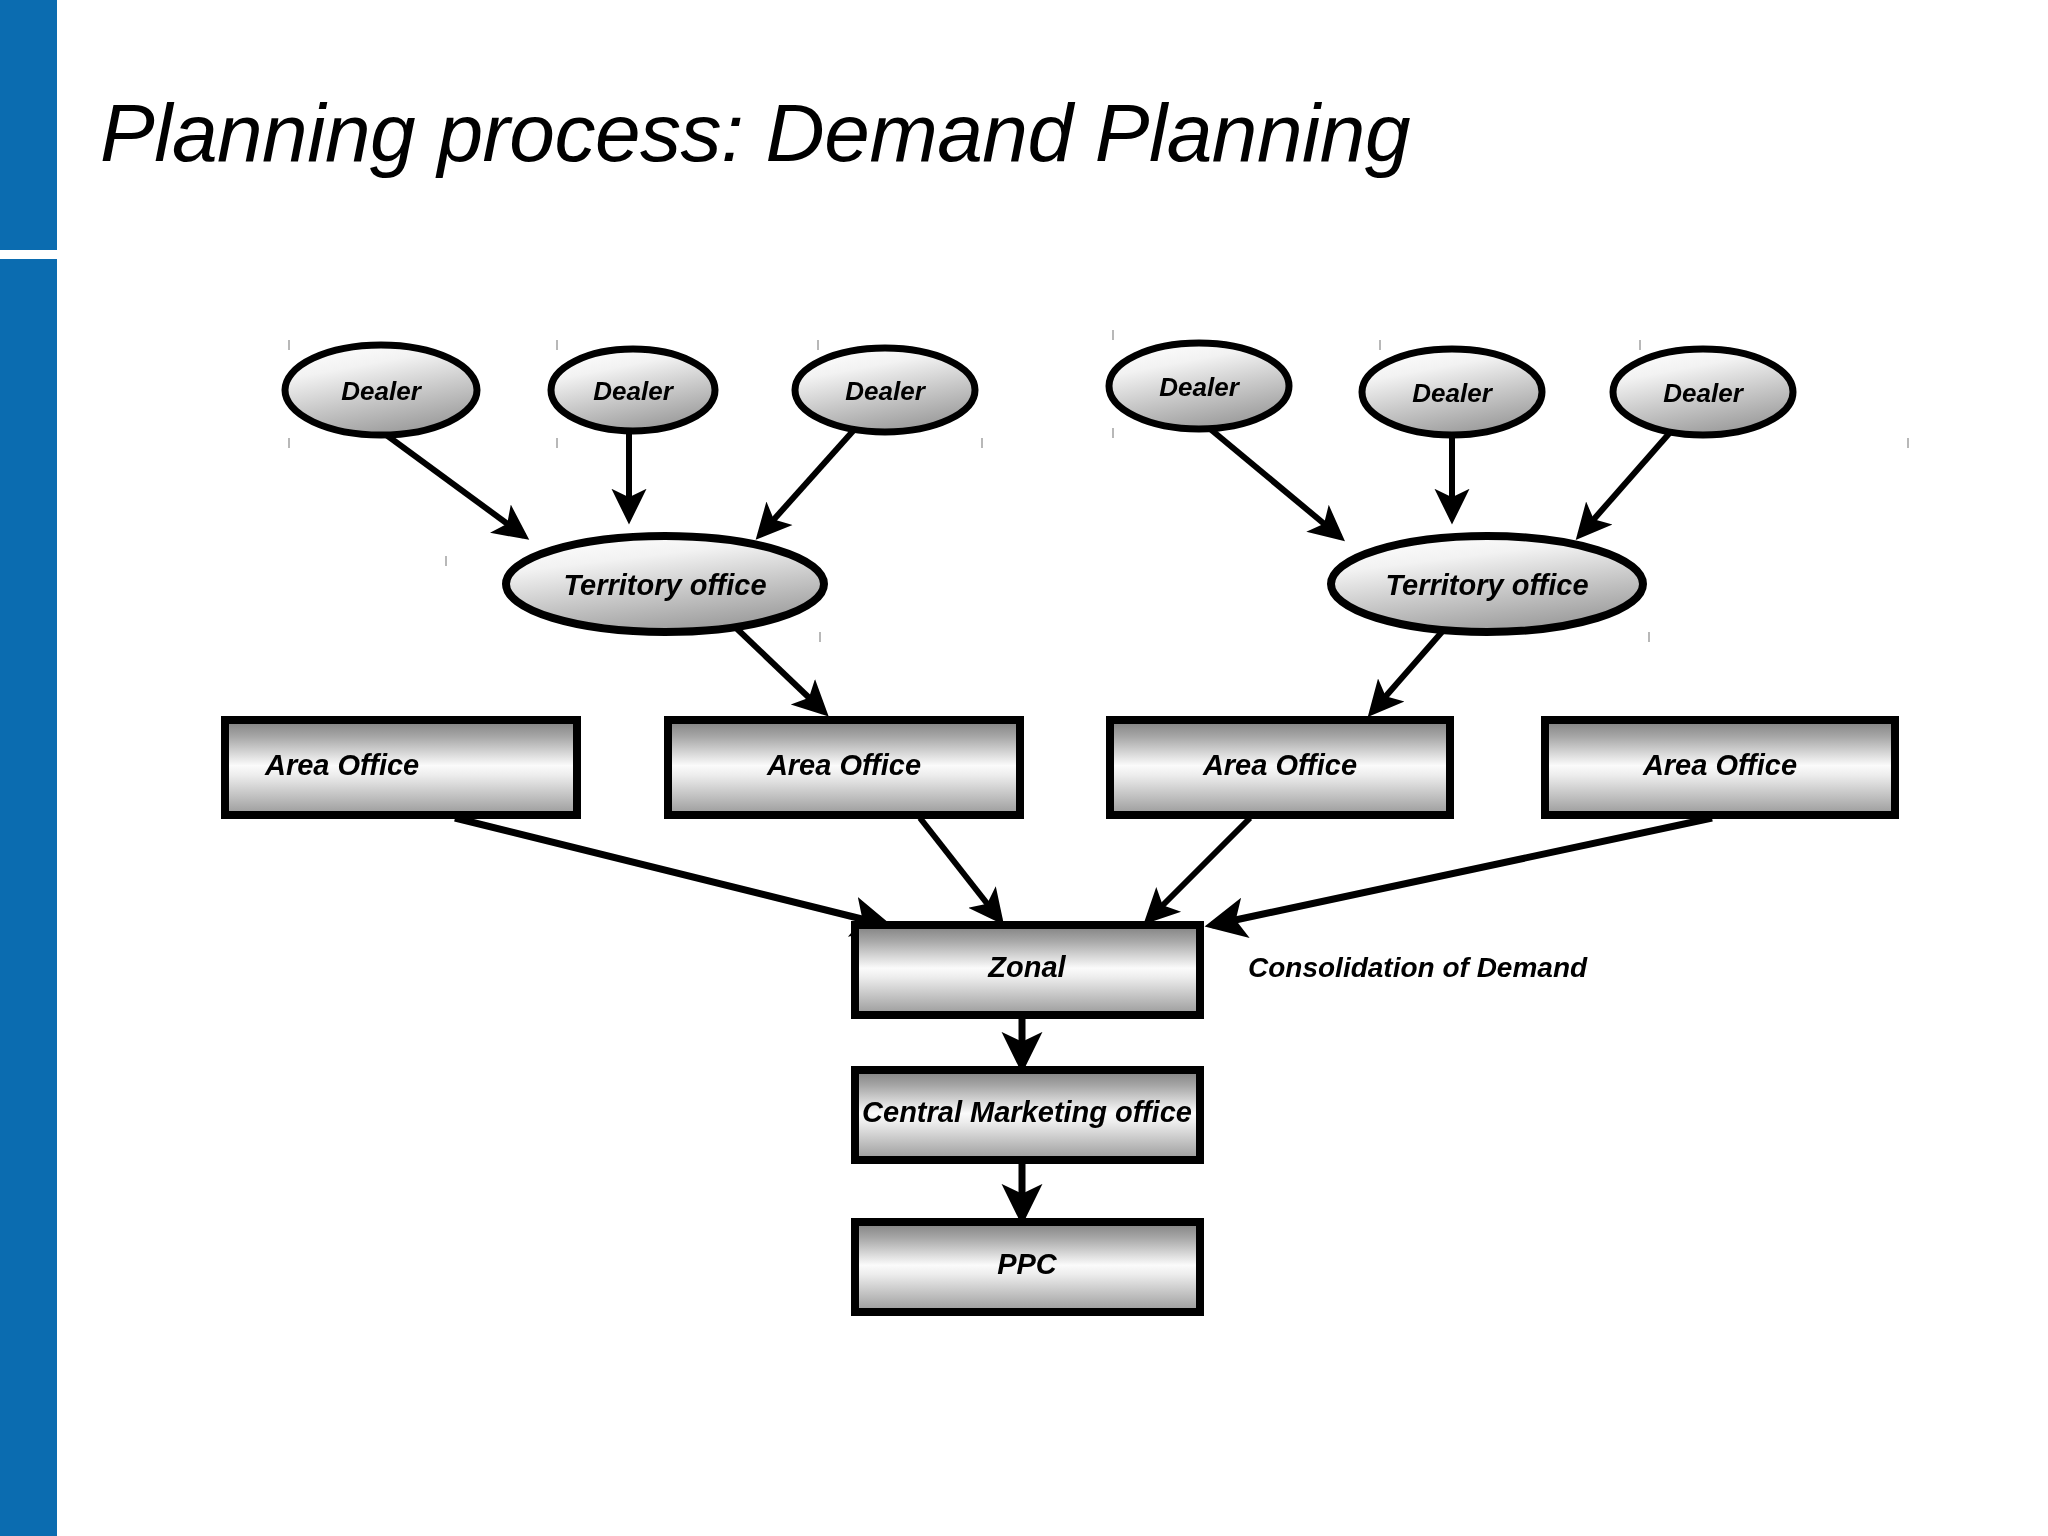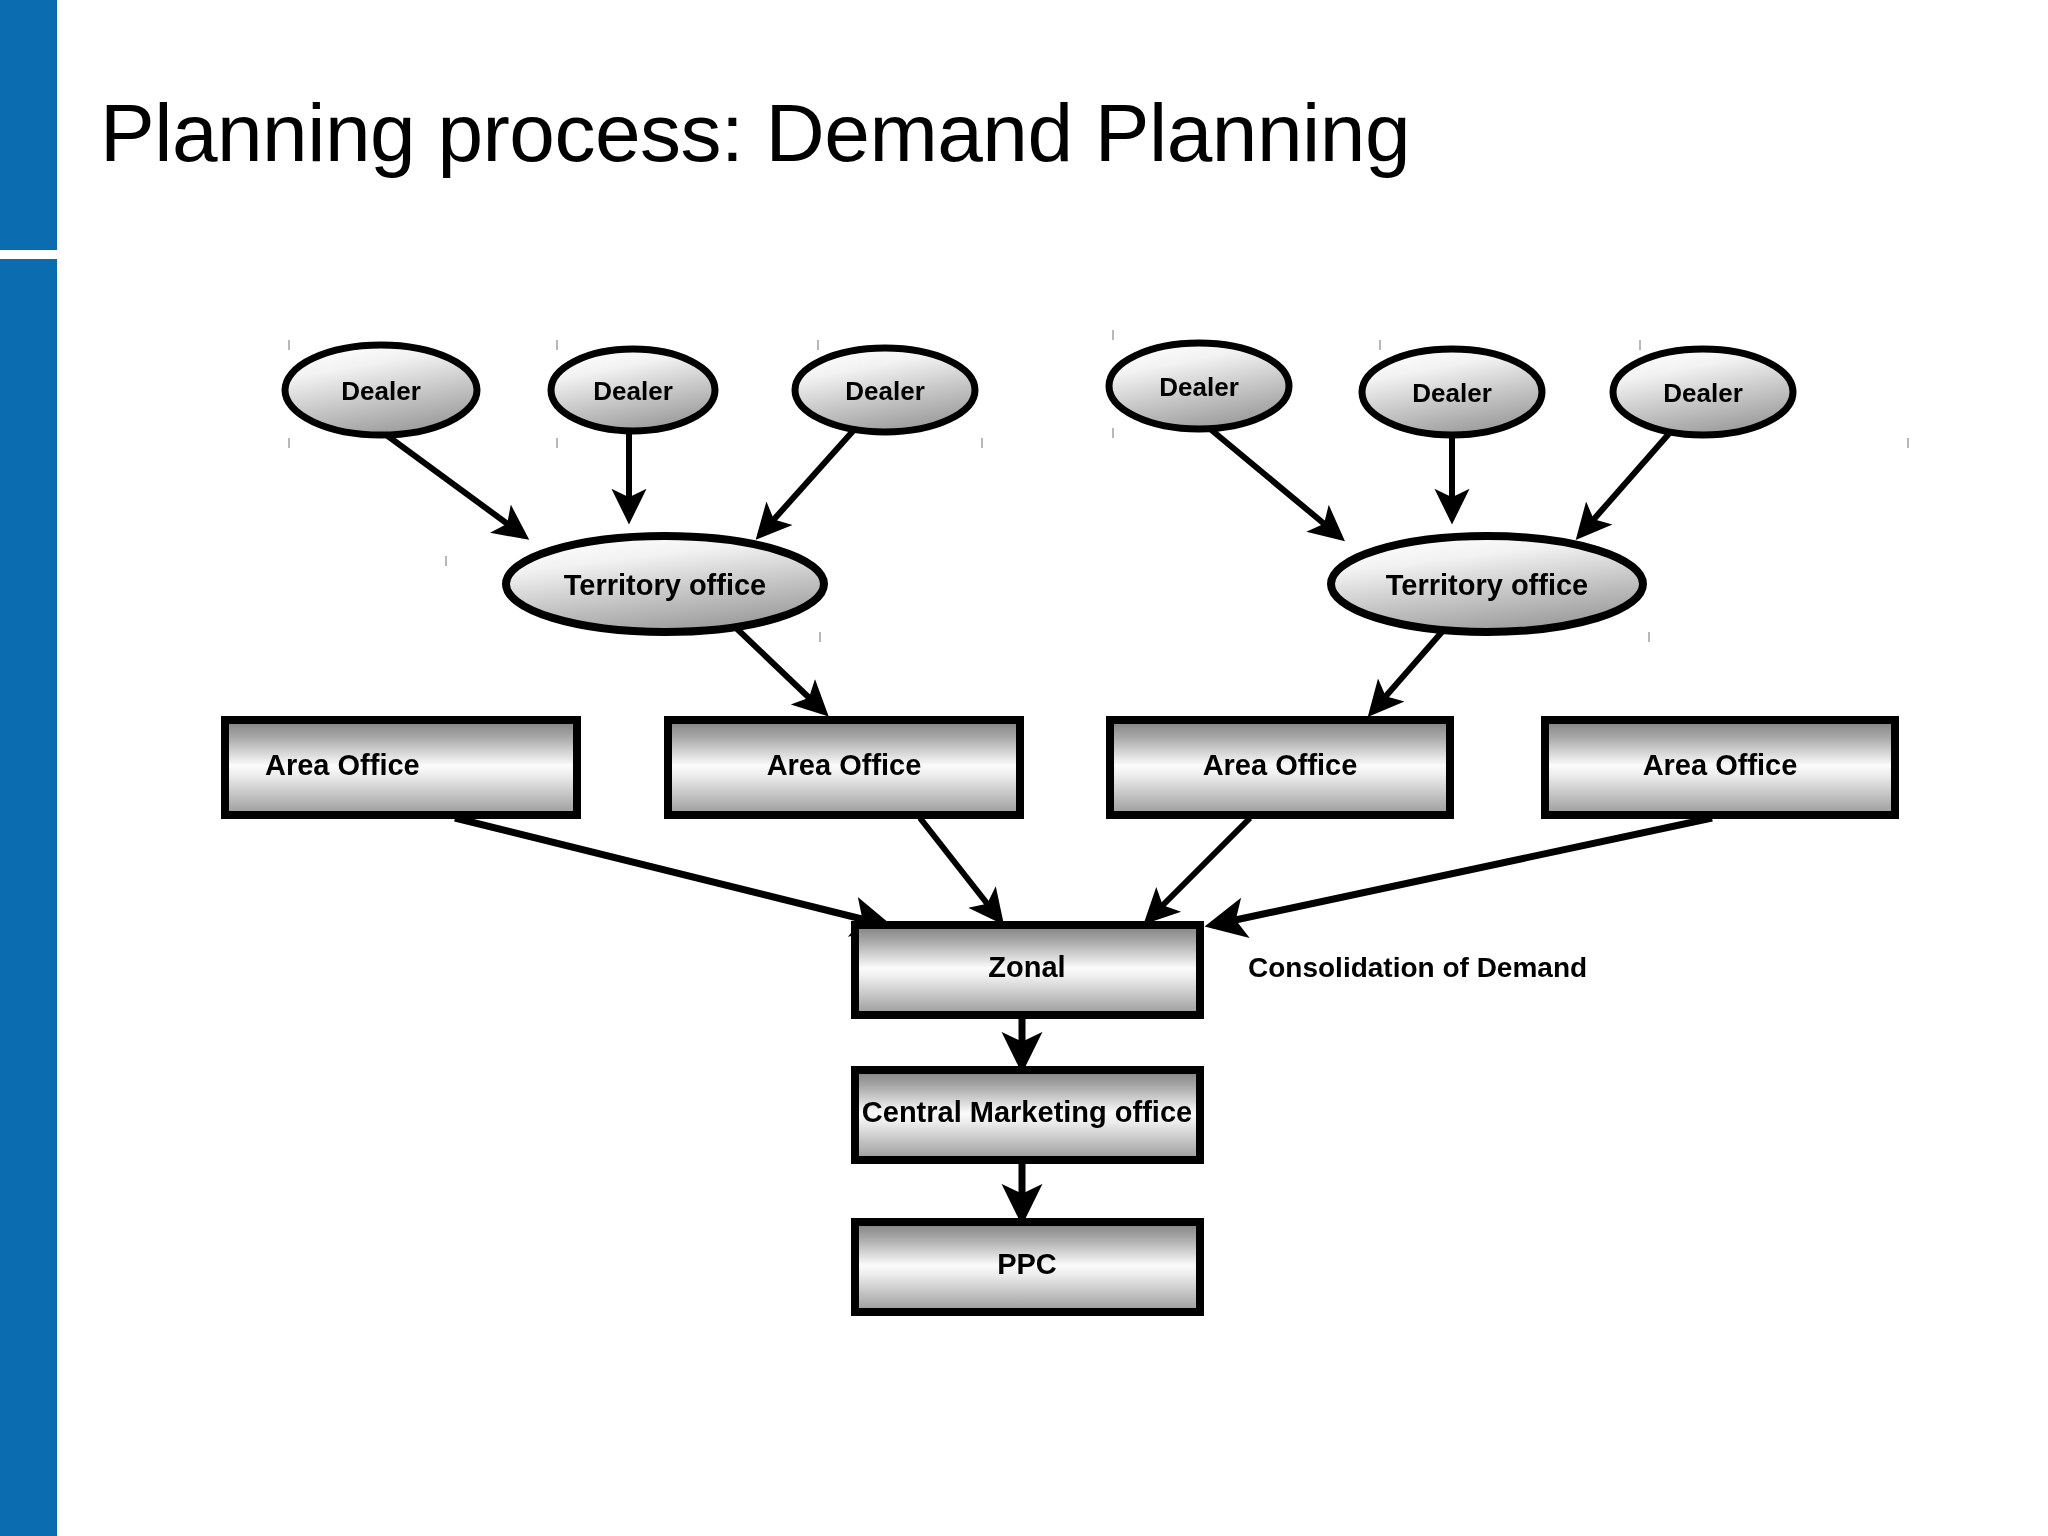--- a/index.html
+++ b/index.html
@@ -7,20 +7,21 @@
     padding: 0;
     background: #ffffff;
   }
   #slide {
     position: relative;
     width: 2048px;
     height: 1536px;
     background: #ffffff;
     overflow: hidden;
     font-family: "Liberation Sans", sans-serif;
+    font-style: italic;
   }
   
   .accent-bar {
     position: absolute;
     left: 0;
     width: 57px;
     background: #0b6cb0;
   }
   #accent-top { top: 0; height: 250px; }
   #accent-bottom { top: 259px; height: 1277px; }

